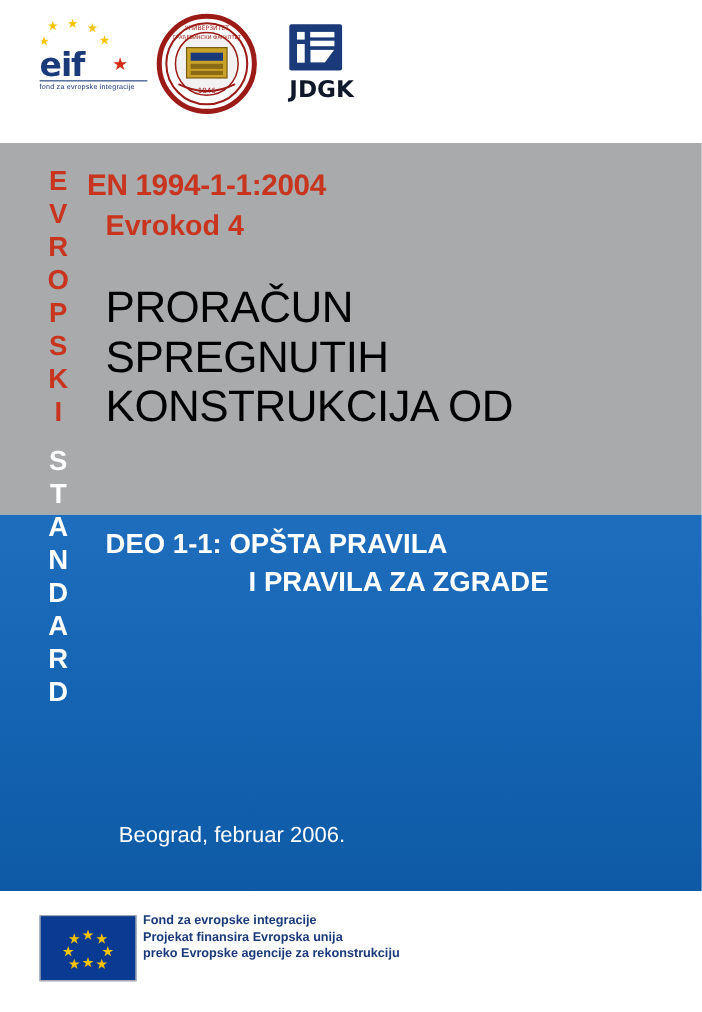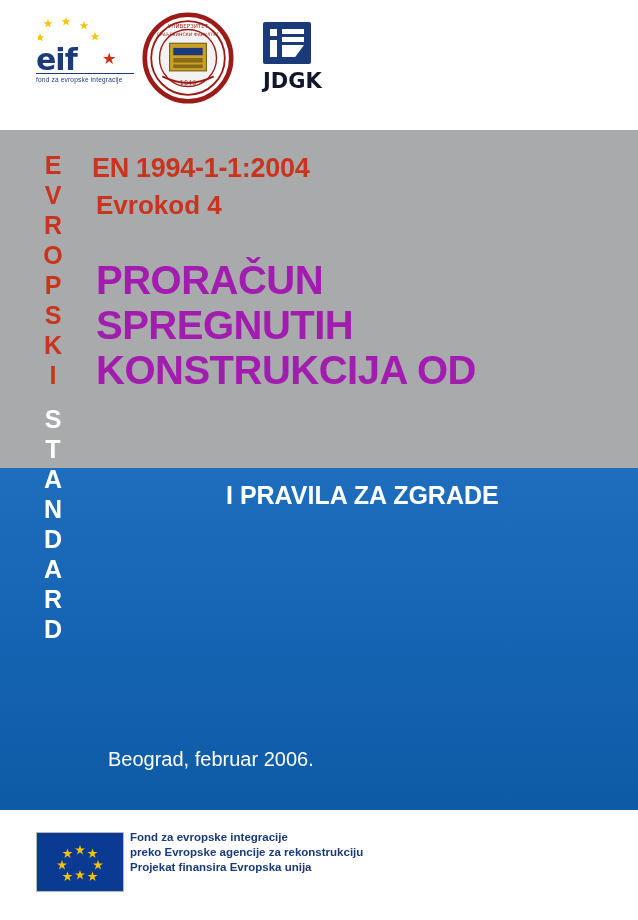--- a/index.html
+++ b/index.html
@@ -144,21 +144,21 @@
     z-index: 5;
   }
   .spine .ltr { display: block; }
   .spine .evropski { color: #c8341d; }
   .spine .standard { color: #ffffff; }
   .spine .gap { height: 14px; }
 
   
   .en-line {
     position: absolute;
-    left: 92px;
+    left: 79px;
     top: 153px;
     font-size: 27px;
     font-weight: bold;
     color: #c8341d;
     letter-spacing: -0.3px;
   }
   .evrokod-line {
     position: absolute;
     left: 96px;
     top: 190px;
@@ -166,22 +166,22 @@
     font-weight: bold;
     color: #c8341d;
   }
   .main-title {
     position: absolute;
     left: 96px;
     top: 258px;
     width: 530px;
     font-size: 40px;
     line-height: 45px;
-    font-weight: bold;
-    color: #a21caf;
+    font-weight: normal;
+    color: #000000;
     letter-spacing: -0.5px;
   }
   .main-title .l { display: block; white-space: nowrap; }
 
   .deo-title {
     position: absolute;
     left: 96px;
     top: 478px;
     width: 530px;
     font-size: 25px;
@@ -305,20 +305,21 @@
 <div class="en-line">EN 1994-1-1:2004</div>
 <div class="evrokod-line">Evrokod 4</div>
 
 <div class="main-title">
   <span class="l">PRORAČUN</span>
   <span class="l">SPREGNUTIH</span>
   <span class="l">KONSTRUKCIJA OD</span>
 </div>
 
 <div class="deo-title">
+  <span class="l1">DEO 1-1: OPŠTA PRAVILA</span>
   <span class="l2">I PRAVILA ZA ZGRADE</span>
 </div>
 
 <div class="place-date">Beograd, februar 2006.</div>
 
 <div class="footer">
   <svg class="eu-flag" viewBox="0 0 86 58">
     <rect x="0" y="0" width="86" height="58" fill="#0a3a91"></rect>
     <g fill="#f5c400">
       <polygon points="43,12 44.2,15.6 48,15.6 44.9,17.8 46.1,21.4 43,19.2 39.9,21.4 41.1,17.8 38,15.6 41.8,15.6"></polygon>
@@ -326,16 +327,16 @@
       <polygon points="30.5,15.5 31.7,19.1 35.5,19.1 32.4,21.3 33.6,24.9 30.5,22.7 27.4,24.9 28.6,21.3 25.5,19.1 29.3,19.1"></polygon>
       <polygon points="55.5,15.5 56.7,19.1 60.5,19.1 57.4,21.3 58.6,24.9 55.5,22.7 52.4,24.9 53.6,21.3 50.5,19.1 54.3,19.1"></polygon>
       <polygon points="25,27 26.2,30.6 30,30.6 26.9,32.8 28.1,36.4 25,34.2 21.9,36.4 23.1,32.8 20,30.6 23.8,30.6"></polygon>
       <polygon points="61,27 62.2,30.6 66,30.6 62.9,32.8 64.1,36.4 61,34.2 57.9,36.4 59.1,32.8 56,30.6 59.8,30.6"></polygon>
       <polygon points="30.5,38.5 31.7,42.1 35.5,42.1 32.4,44.3 33.6,47.9 30.5,45.7 27.4,47.9 28.6,44.3 25.5,42.1 29.3,42.1"></polygon>
       <polygon points="55.5,38.5 56.7,42.1 60.5,42.1 57.4,44.3 58.6,47.9 55.5,45.7 52.4,47.9 53.6,44.3 50.5,42.1 54.3,42.1"></polygon>
     </g>
   </svg>
   <div class="footer-text">
     <div>Fond za evropske integracije</div>
+    <div>Projekat finansira Evropska unija</div>
     <div>preko Evropske agencije za rekonstrukciju</div>
-    <div>Projekat finansira Evropska unija</div>
   </div>
 </div>
 
 </body></html>

